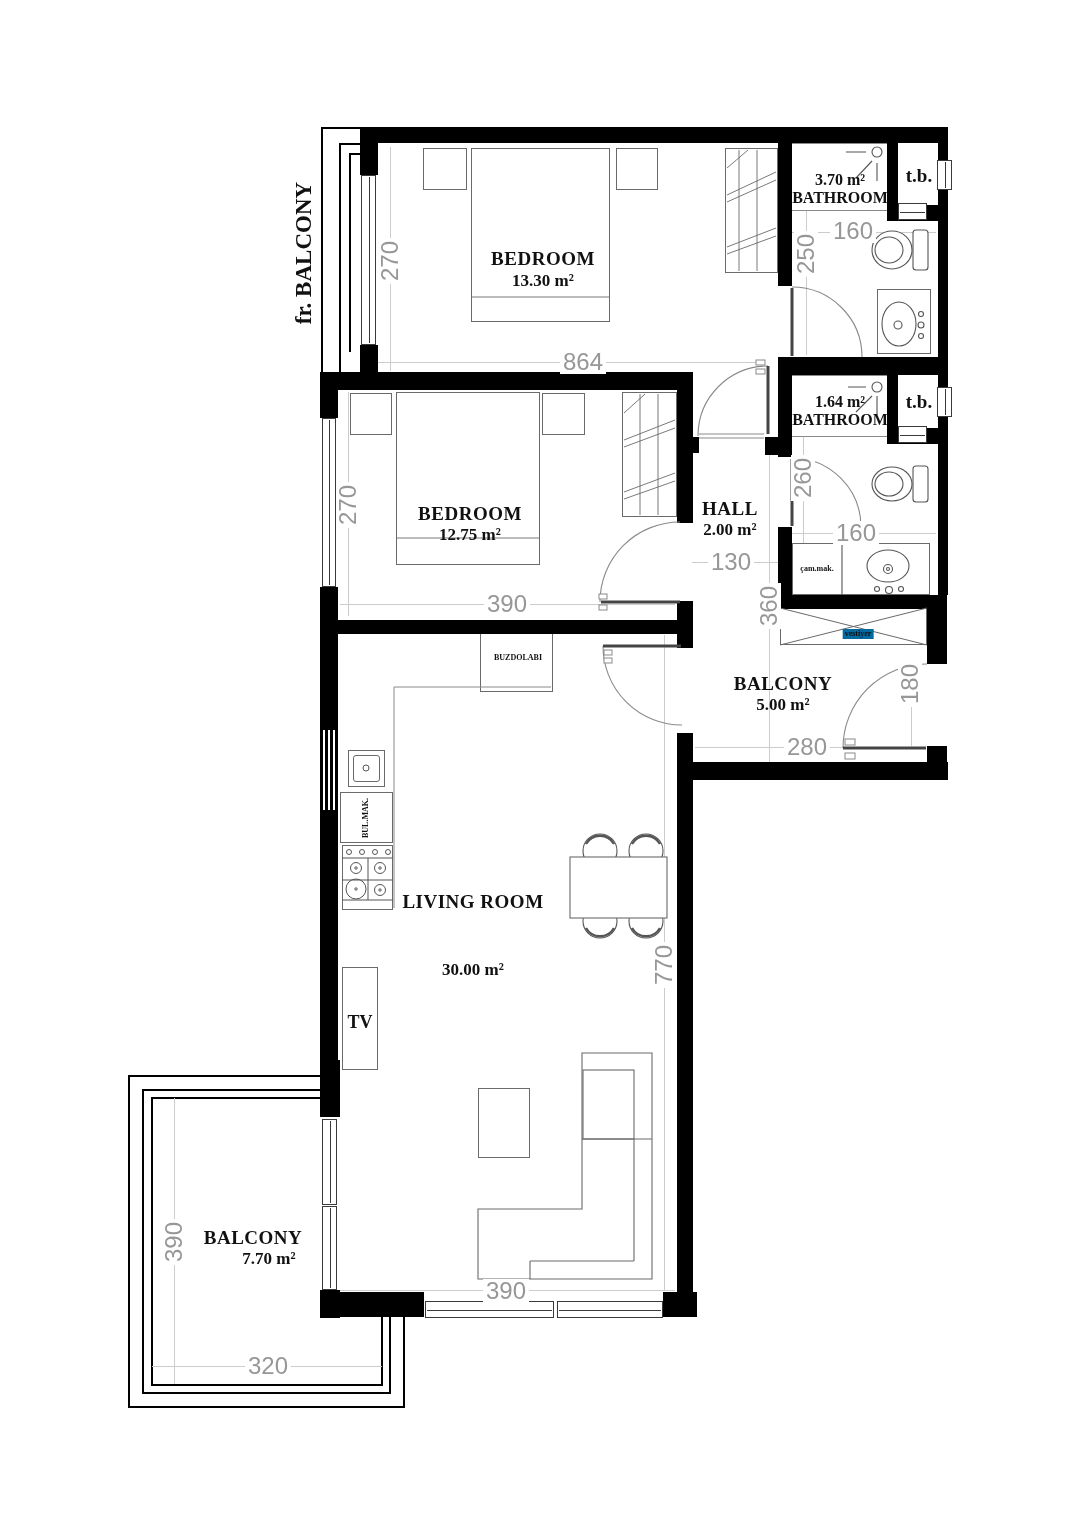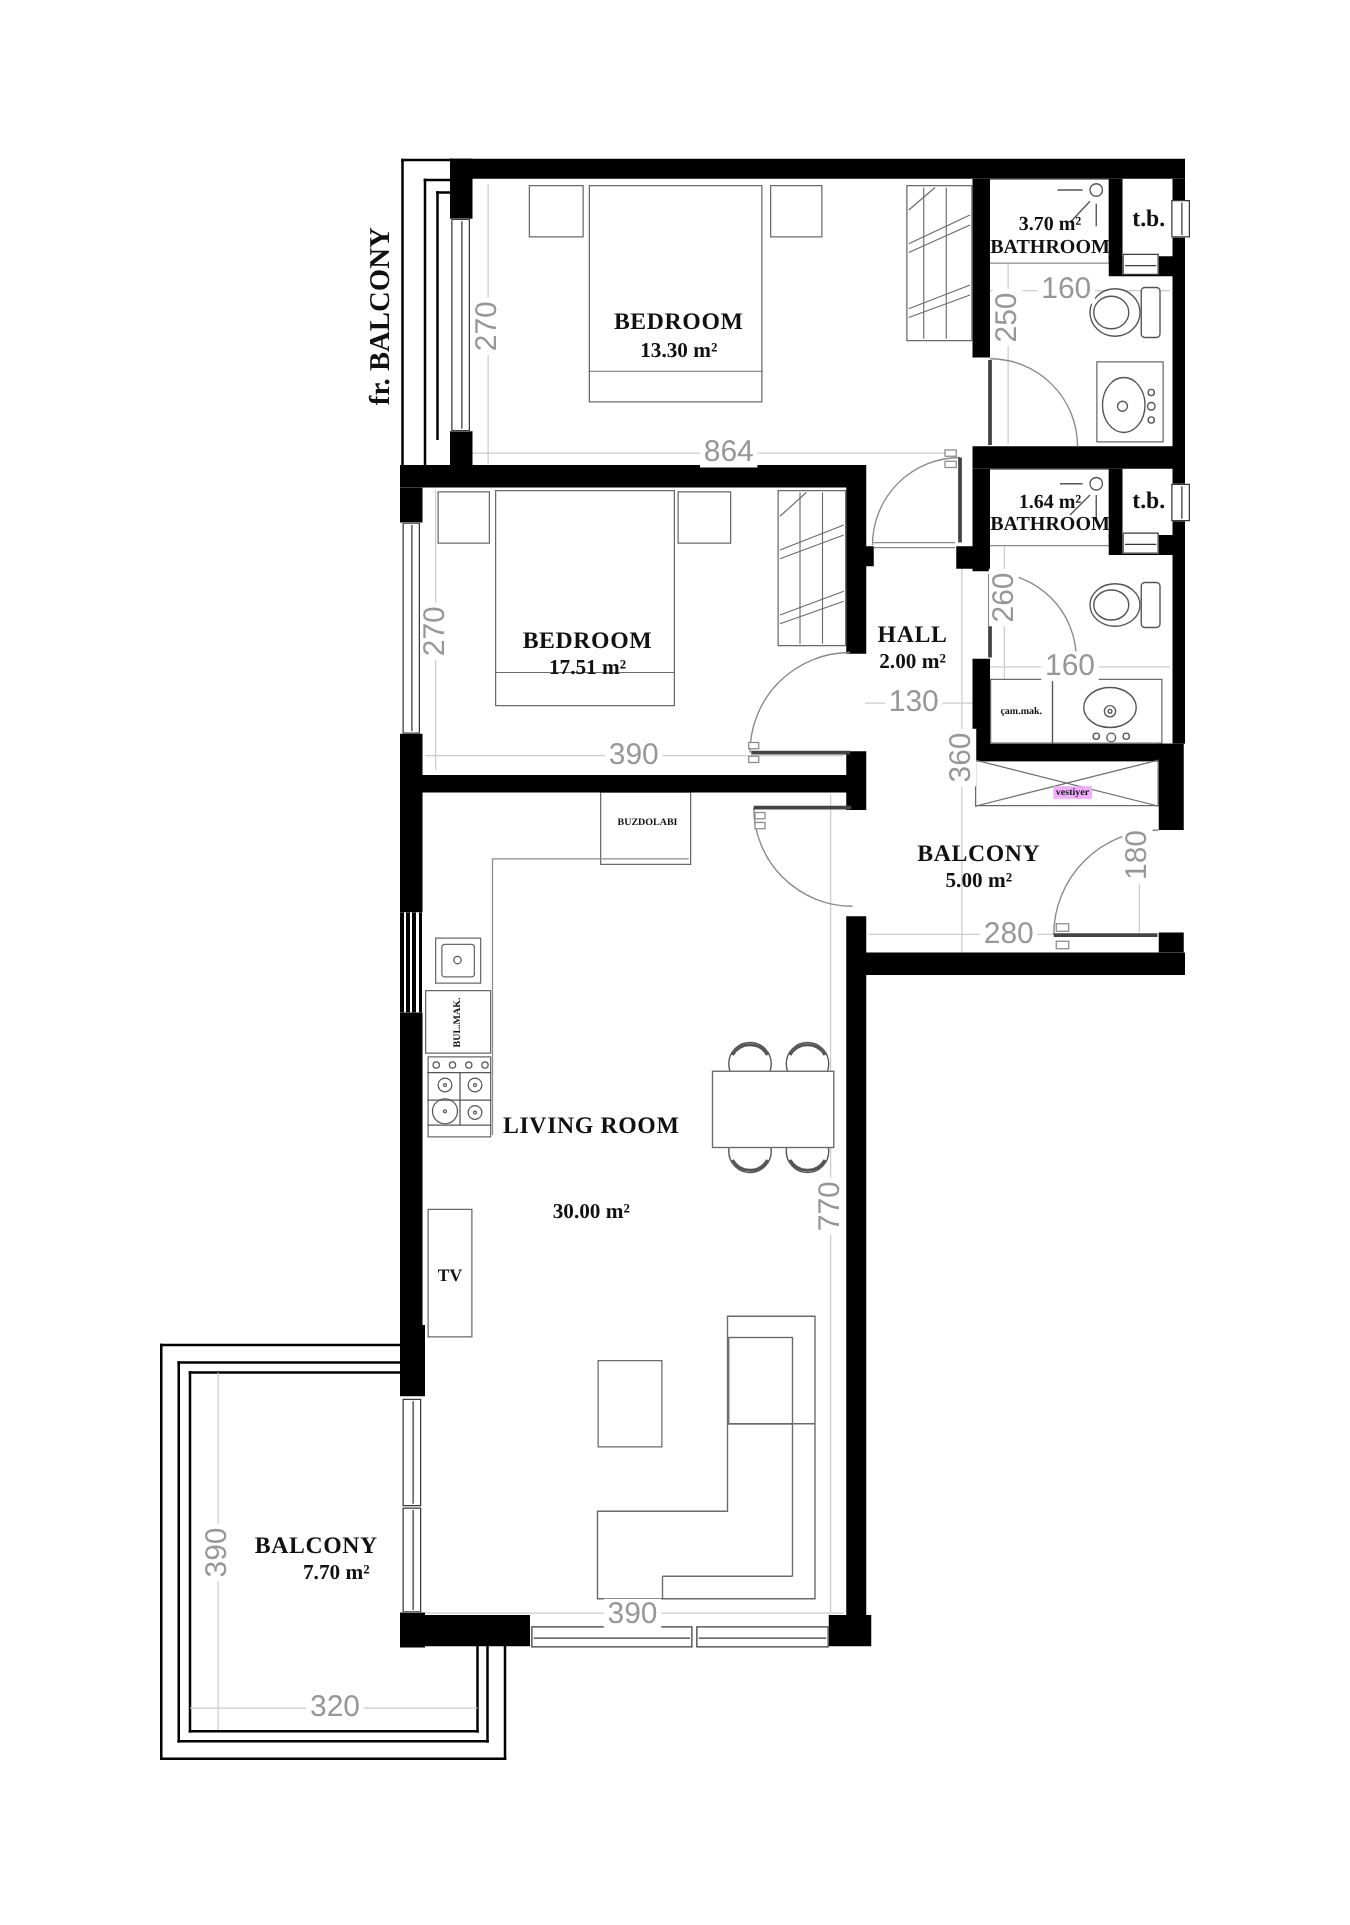--- a/index.html
+++ b/index.html
@@ -15,21 +15,21 @@
   .win-h::before{content:"";position:absolute;top:50%;left:1px;right:1px;border-top:1px solid #3a3a3a;}
   .hatch{position:absolute;background:repeating-linear-gradient(90deg,#000 0 3px,#fff 3px 5px);}
   .lbl{position:absolute;transform:translate(-50%,-50%);white-space:nowrap;font-weight:bold;
        color:#111;text-align:center;line-height:1;}
   .rl-name{font-size:19px;letter-spacing:.5px;}
   .rl-area{font-size:17px;}
   .bath-name{font-size:16px;}
   .bath-area{font-size:16px;}
   .tb{font-size:19px;}
   .tiny{font-size:8px;}
-  .tv-lbl{font-size:14px;}
+  .tv-lbl{font-size:18px;}
   .dim{position:absolute;transform:translate(-50%,-50%);white-space:nowrap;line-height:1;
        font-family:"Liberation Sans",sans-serif;font-size:24px;color:#979797;background:#fff;padding:0 3px;}
   .dim.vert{transform:translate(-50%,-50%) rotate(-90deg);}
   .rot{transform:translate(-50%,-50%) rotate(-90deg);}
   .fr-balc{position:absolute;transform:translate(-50%,-50%) rotate(-90deg);font-size:23px;
        font-weight:bold;color:#111;white-space:nowrap;}
   svg.overlay{position:absolute;left:0;top:0;}
 </style>
 </head>
 <body>
@@ -262,21 +262,21 @@
       <rect x="583" y="1070" width="51" height="69"></rect>
       <path d="M 582 1139 L 652 1139 M 634 1139 L 634 1261 M 530 1261 L 634 1261 M 530 1261 L 530 1279"></path>
     </g>
   </svg>
 
   <div class="fr-balc" style="left:304px;top:253px">fr. BALCONY</div>
 
   <div class="lbl rl-name" style="left:543px;top:258px">BEDROOM</div>
   <div class="lbl rl-area" style="left:543px;top:280px">13.30 m²</div>
   <div class="lbl rl-name" style="left:470px;top:513px">BEDROOM</div>
-  <div class="lbl rl-area" style="left:470px;top:534px">17.51 m²</div>
+  <div class="lbl rl-area" style="left:470px;top:534px">12.75 m²</div>
 
   <div class="lbl bath-area" style="left:840px;top:180px">3.70 m²</div>
   <div class="lbl bath-name" style="left:840px;top:198px">BATHROOM</div>
   <div class="lbl bath-area" style="left:840px;top:402px">1.64 m²</div>
   <div class="lbl bath-name" style="left:840px;top:420px">BATHROOM</div>
 
   <div class="lbl tb" style="left:919px;top:175px">t.b.</div>
   <div class="lbl tb" style="left:919px;top:401px">t.b.</div>
 
   <div class="lbl rl-name" style="left:730px;top:508px">HALL</div>
@@ -284,21 +284,21 @@
   <div class="lbl rl-name" style="left:783px;top:683px">BALCONY</div>
   <div class="lbl rl-area" style="left:783px;top:704px">5.00 m²</div>
   <div class="lbl rl-name" style="left:473px;top:901px">LIVING ROOM</div>
   <div class="lbl rl-area" style="left:473px;top:969px">30.00 m²</div>
   <div class="lbl rl-name" style="left:253px;top:1237px">BALCONY</div>
   <div class="lbl rl-area" style="left:269px;top:1258px">7.70 m²</div>
 
   <div class="lbl tiny" style="left:518px;top:658px">BUZDOLABI</div>
   <div class="lbl tiny rot" style="left:366px;top:818px">BUL.MAK.</div>
   <div class="lbl tiny" style="left:817px;top:569px">çam.mak.</div>
-  <div class="lbl tiny" style="left:858px;top:634px;background:#f0abfc;padding:1px 2px">vestiyer</div>
+  <div class="lbl tiny" style="left:858px;top:634px;background:#0369a1;padding:1px 2px">vestiyer</div>
   <div class="lbl tv-lbl" style="left:360px;top:1022px">TV</div>
 
   <div class="dim vert" style="left:390px;top:261px">270</div>
   <div class="dim" style="left:583px;top:362px">864</div>
   <div class="dim" style="left:853px;top:231px">160</div>
   <div class="dim vert" style="left:806px;top:254px">250</div>
   <div class="dim vert" style="left:348px;top:505px">270</div>
   <div class="dim" style="left:507px;top:604px">390</div>
   <div class="dim" style="left:731px;top:562px">130</div>
   <div class="dim vert" style="left:769px;top:606px">360</div>

